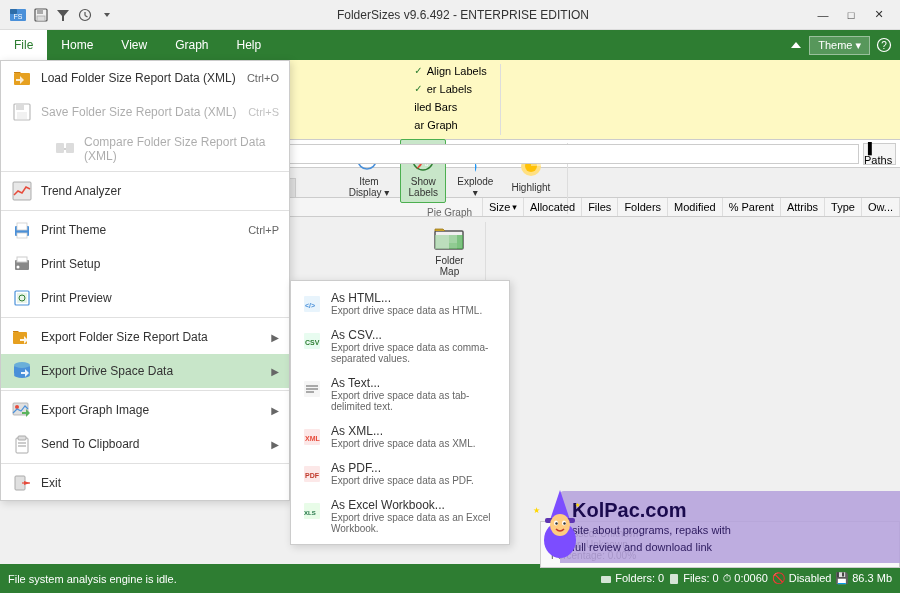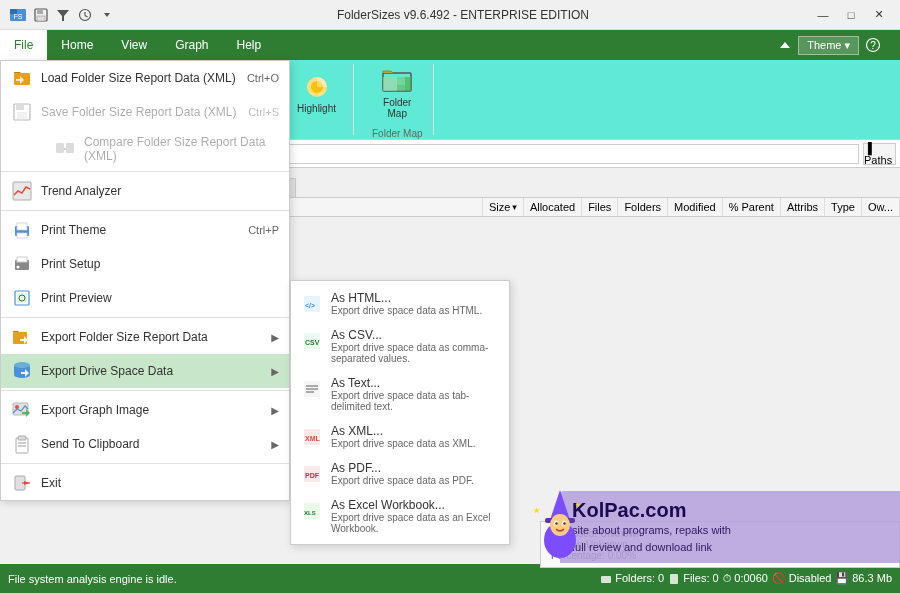--- a/index.html
+++ b/index.html
@@ -39,35 +39,36 @@
       display: flex;
       align-items: center;
       cursor: pointer;
       color: white;
       font-size: 12px;
     }
     .menu-tab.active {
       background: white;
       color: #2e7d32;
     }
-    .menubar-right { margin-left: auto; display: flex; align-items: center; gap: 6px; padding-right: 19px; }
+    .menubar-right { margin-left: auto; display: flex; align-items: center; gap: 6px; padding-right: 8px; }
     .theme-btn {
       background: rgba(255,255,255,0.2); border: 1px solid rgba(255,255,255,0.4);
       color: white; padding: 2px 8px; cursor: pointer; font-size: 11px; display: flex; align-items: center; gap: 3px;
     }
 
     
     .ribbon {
-      background: #5eead4;
+      background: #fef9c3;
       border-bottom: 1px solid #ccc;
       padding: 4px 8px;
       display: flex;
       align-items: center;
       gap: 8px;
       height: 80px;
+      flex-direction: column;
     }
     .ribbon-group {
       display: flex;
       flex-direction: column;
       align-items: center;
       border-right: 1px solid #ddd;
       padding: 0 10px;
       height: 100%;
       justify-content: center;
     }

